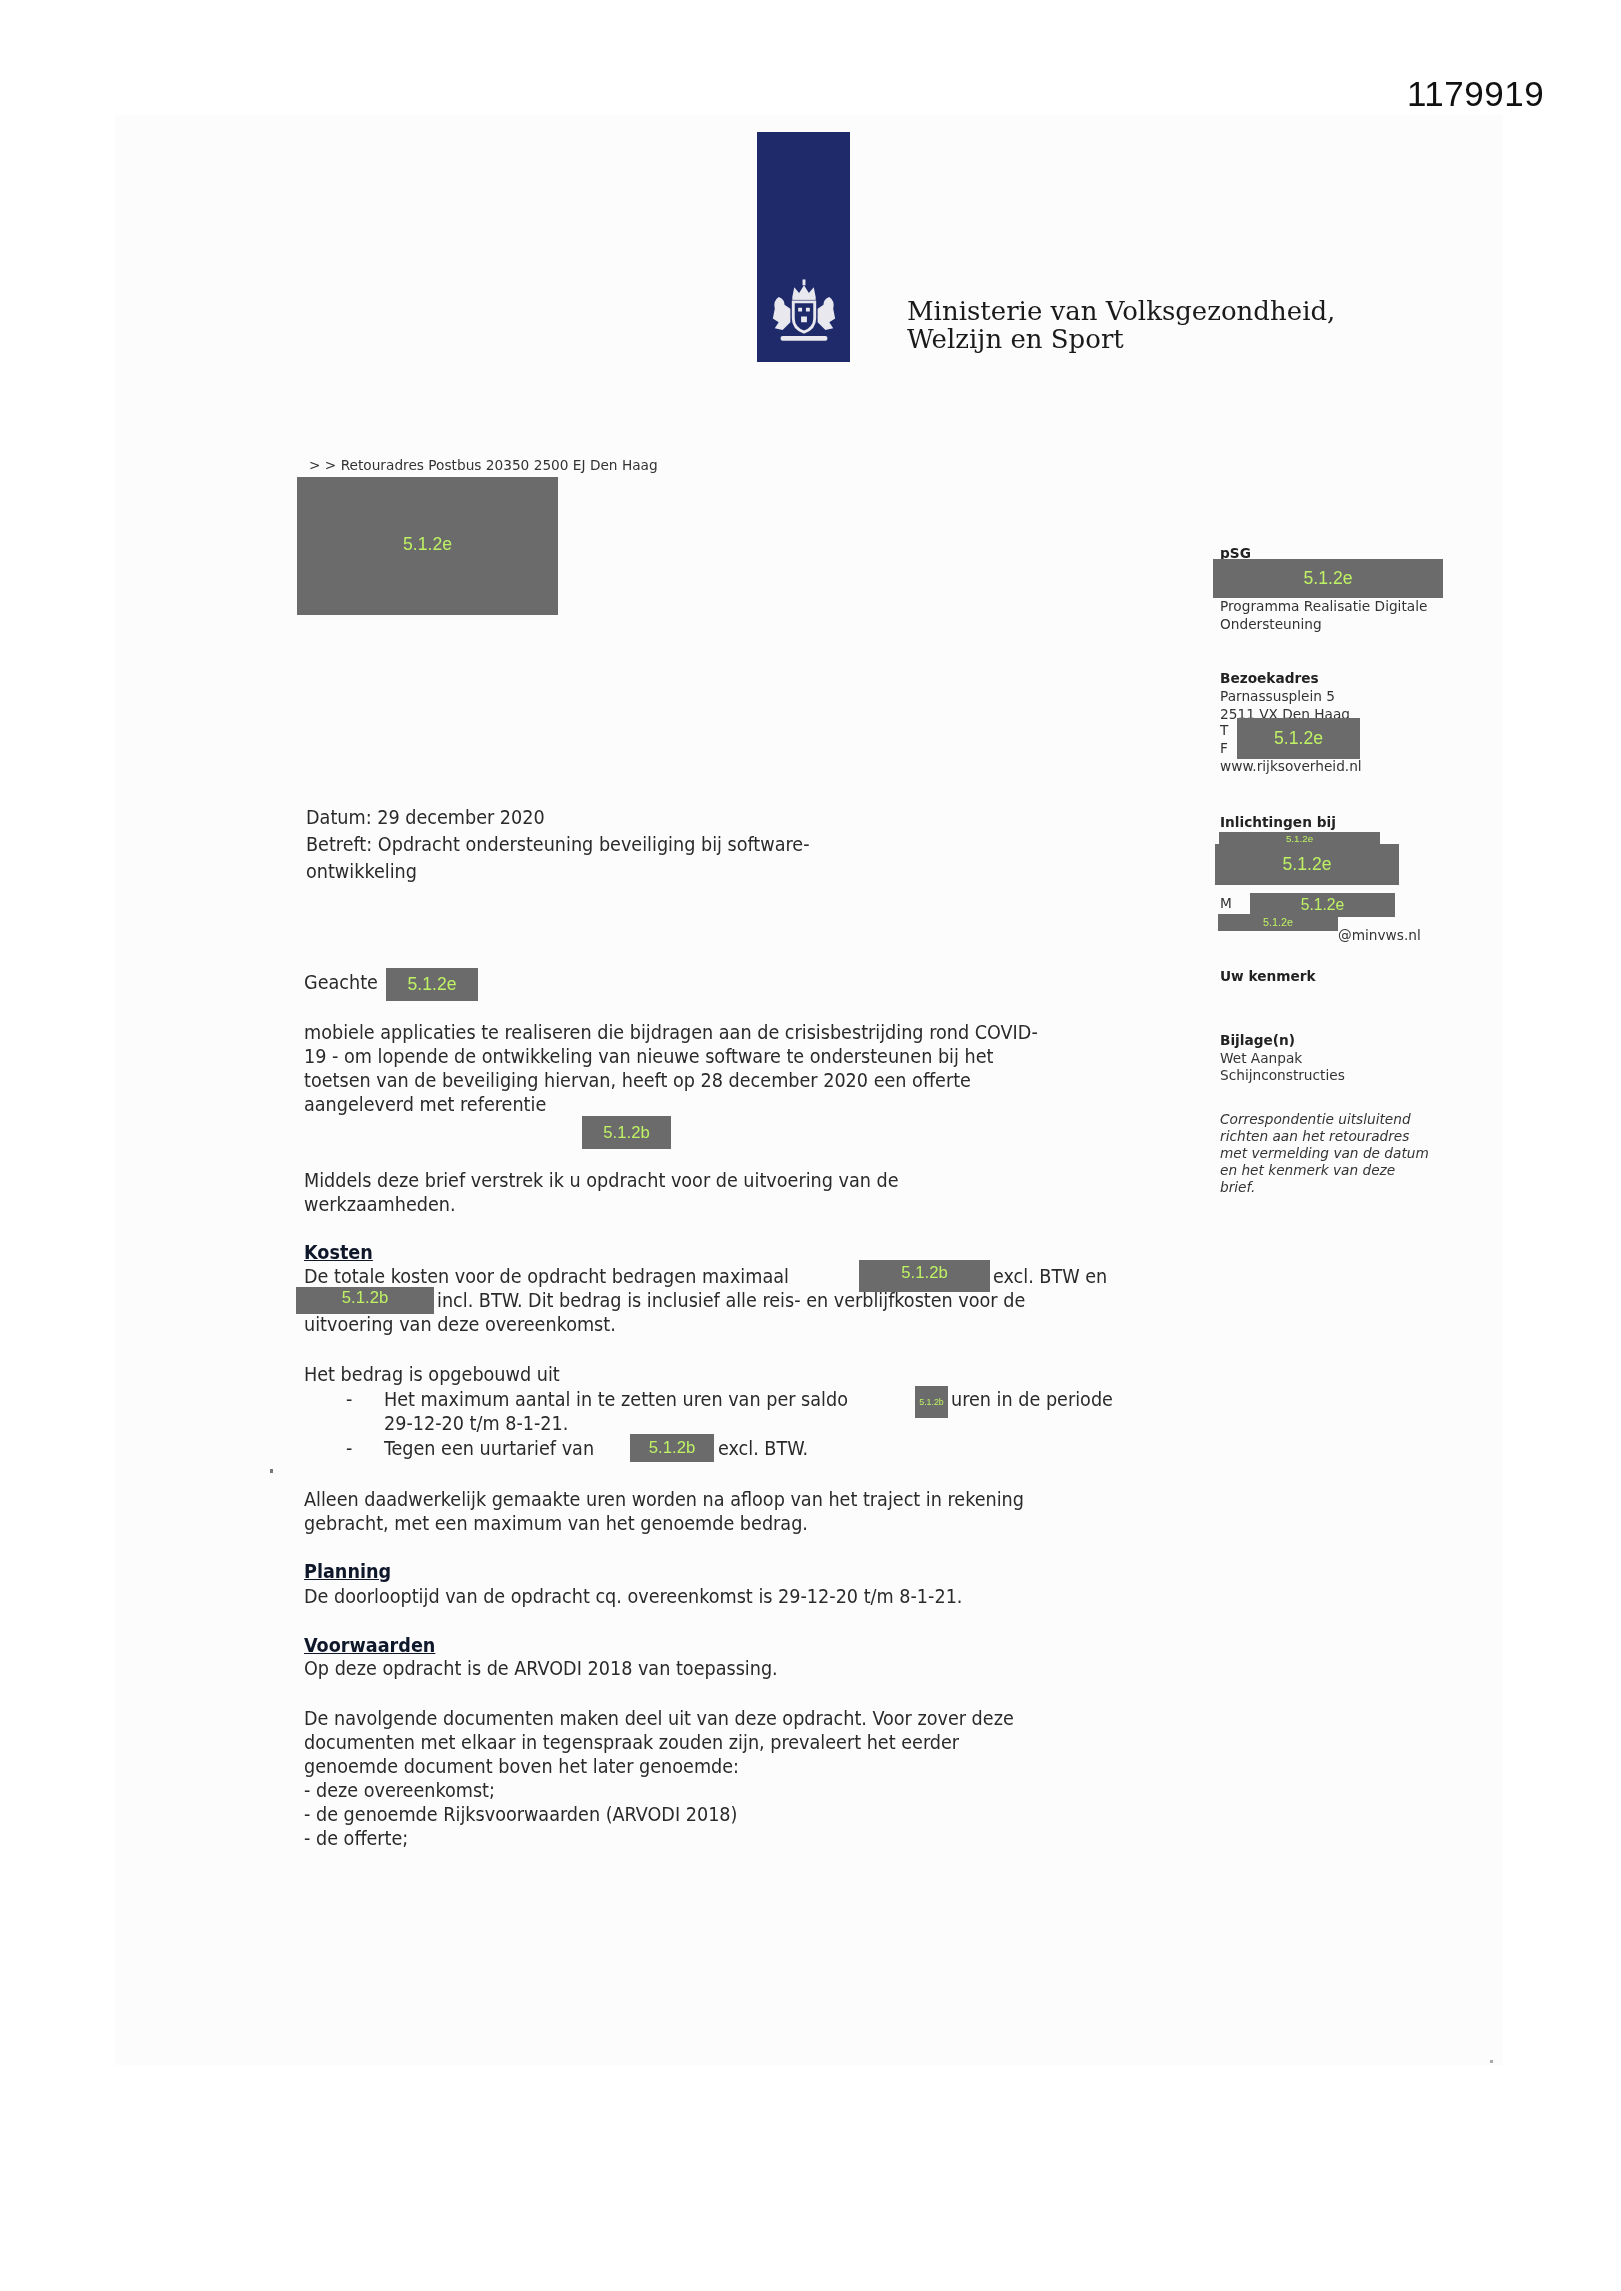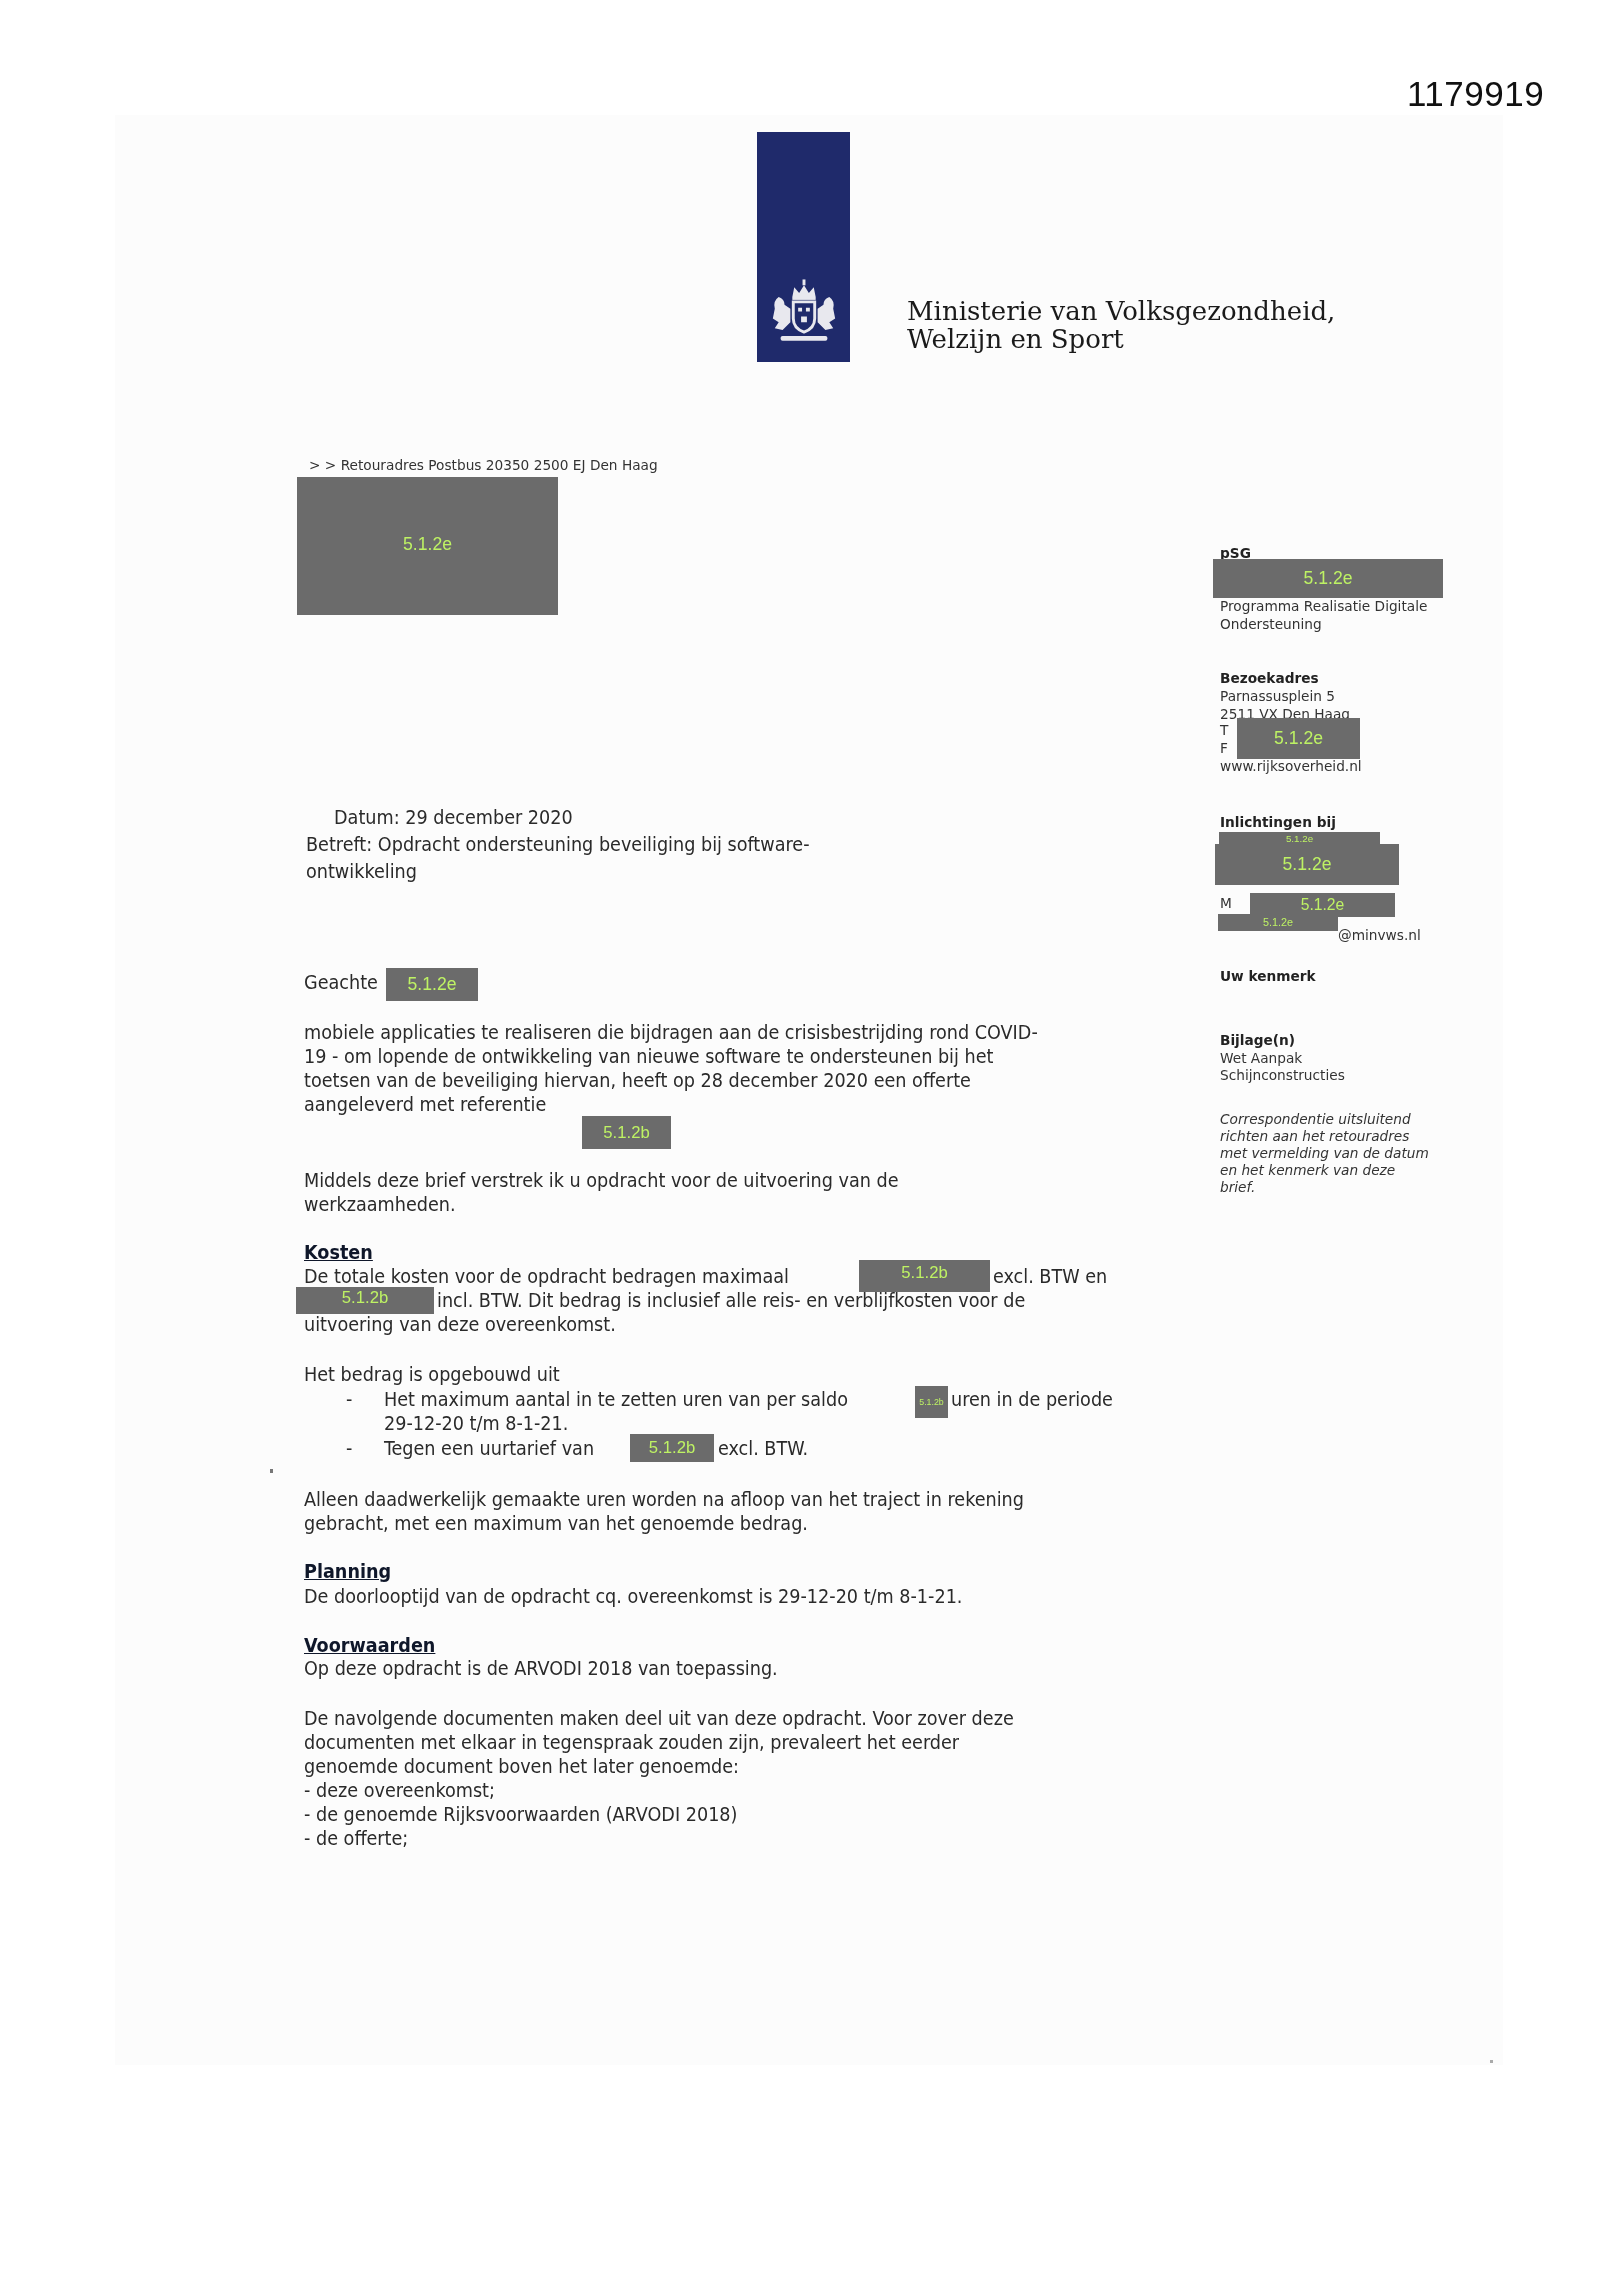--- a/index.html
+++ b/index.html
@@ -101,21 +101,21 @@
 <div class="abs rc-text" style="left:1220px; top:1067px;">Schijnconstructies</div>
 
 <div class="abs rc-italic" style="left:1220px; top:1111px;">
   <div>Correspondentie uitsluitend</div>
   <div>richten aan het retouradres</div>
   <div>met vermelding van de datum</div>
   <div>en het kenmerk van deze</div>
   <div>brief.</div>
 </div>
 
-<div class="abs body-text" style="left:306px; top:806px;margin-left:28px;">Datum: 29 december 2020</div>
+<div class="abs body-text" style="left:306px; top:806px;">Datum: 29 december 2020</div>
 <div class="abs body-text" style="left:306px; top:833px;">Betreft: Opdracht ondersteuning beveiliging bij software-</div>
 <div class="abs body-text" style="left:306px; top:860px;">ontwikkeling</div>
 
 <div class="abs body-text" style="left:304px; top:971px;">Geachte</div>
 <div class="redact" style="left:386px; top:968px; width:92px; height:33px; font-size:17.6px;">5.1.2e</div>
 
 <div class="abs body-text" style="left:304px; top:1021px;">
   <div>mobiele applicaties te realiseren die bijdragen aan de crisisbestrijding rond COVID-</div>
   <div>19 - om lopende de ontwikkeling van nieuwe software te ondersteunen bij het</div>
   <div>toetsen van de beveiliging hiervan, heeft op 28 december 2020 een offerte</div>

